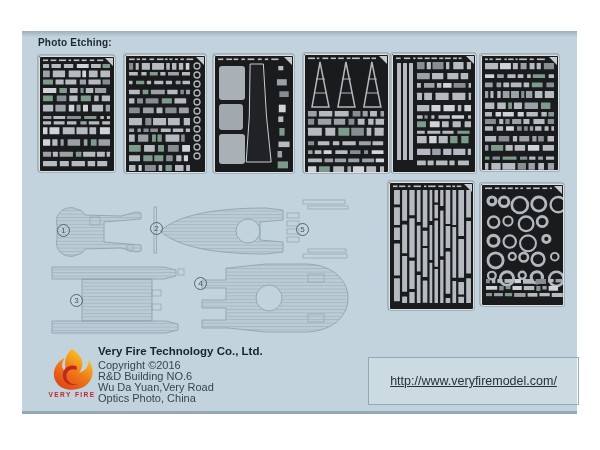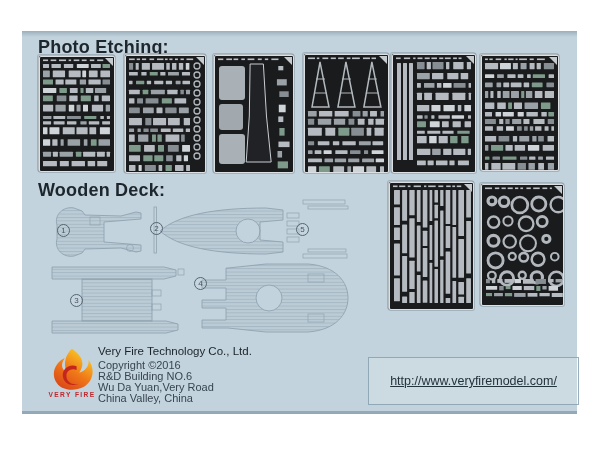--- a/index.html
+++ b/index.html
@@ -4,30 +4,30 @@
 <style>
   html,body{margin:0;padding:0;background:#fff;}
   .canvas{position:relative;width:600px;height:450px;background:#fff;overflow:hidden;
           font-family:"Liberation Sans",sans-serif;}
   .page{position:absolute;left:22px;top:31px;width:555px;height:383px;
         background:var(--page_blue,#c3d3dd);}
   .page:before{content:"";position:absolute;left:0;top:0;right:0;height:6px;
         background:linear-gradient(to bottom,rgba(120,145,160,.55),rgba(120,145,160,0));}
   .page:after{content:"";position:absolute;left:0;bottom:0;right:0;height:3px;
         background:rgba(110,135,152,.55);}
-  .heading{position:absolute;font-weight:bold;font-size:18px;letter-spacing:.2px;
+  .heading{position:absolute;font-weight:bold;font-size:10px;letter-spacing:.2px;
         color:var(--heading,#1d262c);}
   .fret{position:absolute;background:var(--sheet_dark,#1a1b1d);
         border:1px solid rgba(242,246,248,.9);border-radius:2px;
         box-shadow:0 0 0 1px rgba(60,80,92,.25);}
   .fret svg{display:block;width:100%;height:100%;}
   .deck{position:absolute;}
   .circnum{position:absolute;width:11px;height:11px;border:1px solid #55656f;border-radius:50%;
         color:#46565f;font-size:8px;line-height:11px;text-align:center;background:rgba(255,255,255,.06);}
-  .footer-name{position:absolute;left:98px;top:345px;font-size:11.5px;font-weight:normal;color:#19232a;}
+  .footer-name{position:absolute;left:98px;top:345px;font-size:11.5px;font-weight:bold;color:#19232a;}
   .footer-lines{position:absolute;left:98px;top:360px;font-size:11px;line-height:11px;color:#36454f;}
   .logo{position:absolute;left:44px;top:347px;width:56px;height:56px;}
   .logo-text{position:absolute;left:0;top:44px;width:100%;text-align:center;
         font-size:6.6px;font-weight:bold;letter-spacing:1.4px;color:var(--accent_red,#c0272d);}
   .urlbox{position:absolute;left:368px;top:357px;width:209px;height:46px;
         border:1px solid rgba(130,155,172,.8);background:rgba(236,244,248,.22);
         display:flex;align-items:center;justify-content:center;}
   .urlbox a{font-size:12.5px;color:#22333c;text-decoration:underline;}
 </style>
 </head>
@@ -44,21 +44,20 @@
       <stop offset="0.55" stop-color="#f07818"></stop>
       <stop offset="1" stop-color="#f9c623"></stop>
     </linearGradient>
   </defs>
 </svg>
 
 <div class="canvas">
   <div class="page">
 
     <div class="heading" style="left:16px;top:6px">Photo Etching:</div>
-    <div class="heading" style="left:16px;top:149px">Wooden Deck:</div>
   </div>
 
   <div class="fret" style="left:38px;top:55px;width:74px;height:114px">
       <svg class="fret" viewBox="0 0 74 114">
         <rect x="3" y="2.5" width="5.0695222918875515" height="1.6" fill="#cfd4d8" opacity="0.9"></rect>
         <rect x="10.629415108356625" y="2.5" width="5.648711384739727" height="1.6" fill="#cfd4d8" opacity="0.9"></rect>
         <rect x="18.95844176504761" y="2.5" width="7.104660176672041" height="1.6" fill="#cfd4d8" opacity="0.9"></rect>
         <rect x="28.63914653658867" y="2.5" width="2.4801569683477283" height="1.6" fill="#cfd4d8" opacity="0.9"></rect>
         <rect x="33.68031452829018" y="2.5" width="5.646419502794743" height="1.6" fill="#cfd4d8" opacity="0.9"></rect>
         <rect x="41.727383812423795" y="2.5" width="4.880254819523543" height="1.6" fill="#cfd4d8" opacity="0.9"></rect>
@@ -683,18 +682,18 @@
       <path d="M30,2 C44,12 43,20 38,28 C46,26 49,19 48,14 C56,25 53,38 42,44 C31,49 17,47 12,37 C7,27 13,16 22,12 C17,20 19,25 24,27 C20,17 24,7 30,2 Z" fill="url(#flameg)"></path>
       <path d="M35,21 C26,18 19,25 20,32 C21,40 30,44 37,40 C31,42 25,39 24,33 C23,26 29,23 35,25 Z" fill="#c3261c"></path>
     </svg>
     <div class="logo-text">VERY FIRE</div>
   </div>
   <div class="footer-name">Very Fire Technology Co., Ltd.</div>
   <div class="footer-lines">
     <div>Copyright ©2016</div>
     <div>R&amp;D Building NO.6</div>
     <div>Wu Da Yuan,Very Road</div>
-    <div>China Valley, China</div>
+    <div>Optics Photo, China</div>
   </div>
   <div class="urlbox">
     <a href="#">http://www.veryfiremodel.com/</a>
   </div>
 </div>
 
 </body></html>

